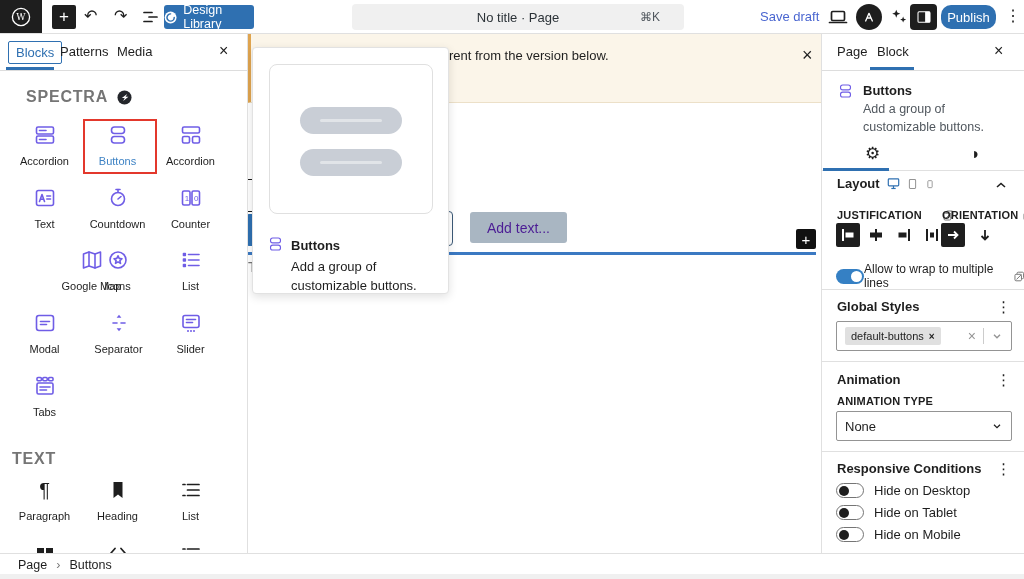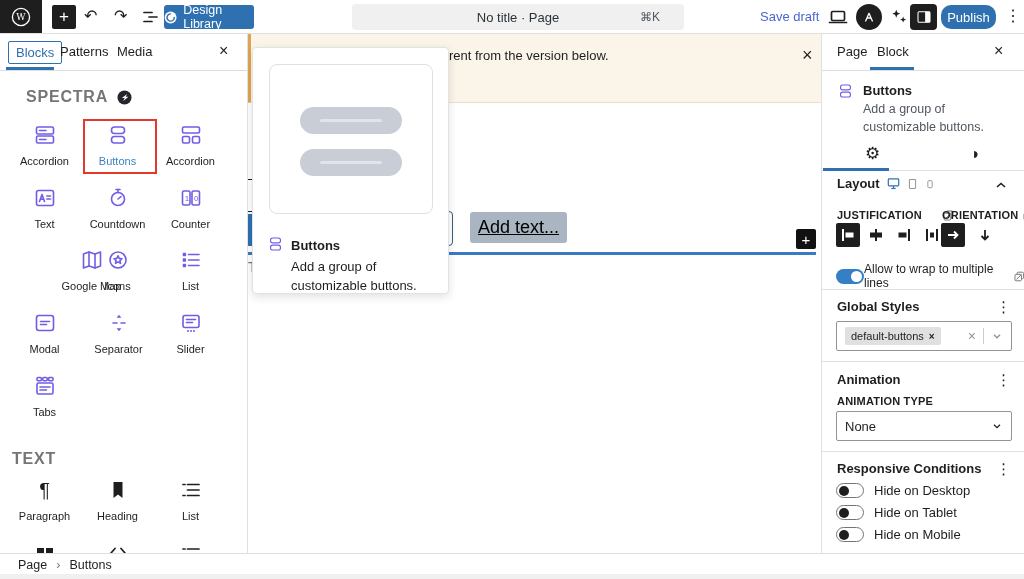--- a/index.html
+++ b/index.html
@@ -335,21 +335,21 @@
   <div class="abs canvas">
     <div class="abs notice">
       <span class="abs" style="left:198px;top:15px;font-size:13px;color:#1e1e1e;">rent from the version below.</span>
       <span class="abs closex" style="left:551px;top:13px;font-size:18px;"><span>×</span></span>
     </div>
 
     <div class="abs" style="left:-1px;top:146px;width:44px;height:33px;background:#fff;border:1.5px solid #1e1e1e;box-sizing:border-box;z-index:6;"></div>
     <div class="abs" style="left:-1px;top:181px;width:44px;height:32px;background:#2f70b1;border-radius:3px;z-index:6;"></div>
     <div class="abs" style="left:150px;top:178px;width:56px;height:35px;background:#fff;border:1.5px solid #3c5a78;border-radius:4px;box-sizing:border-box;z-index:6;"></div>
     <div class="abs flex" style="left:223px;top:179px;width:97px;height:31px;background:#a9b6c2;border-radius:3px;justify-content:center;z-index:6;">
-      <span style="font-size:18px;color:#000000;text-decoration:underline;">Add text...</span>
+      <span style="font-size:14px;color:#4c1d95;">Add text...</span>
     </div>
     <div class="abs blkbtn" style="left:549px;top:196px;width:20px;height:20px;background:#111;font-size:15px;z-index:6;">
       <span>+</span>
     </div>
     <div class="abs" style="left:0;top:219px;width:569px;height:3px;background:#3b79c2;z-index:6;"></div>
     <div class="abs" style="left:1px;top:226px;font-size:14px;color:#757575;z-index:6;white-space:nowrap;">Type / to choose a block</div>
 
     <div class="abs popup">
       <div class="abs" style="left:16px;top:16px;width:162px;height:148px;border:1px solid #e0e0e0;border-radius:8px;background:#fff;">
         <div class="pill" style="top:42px;left:30px;">

